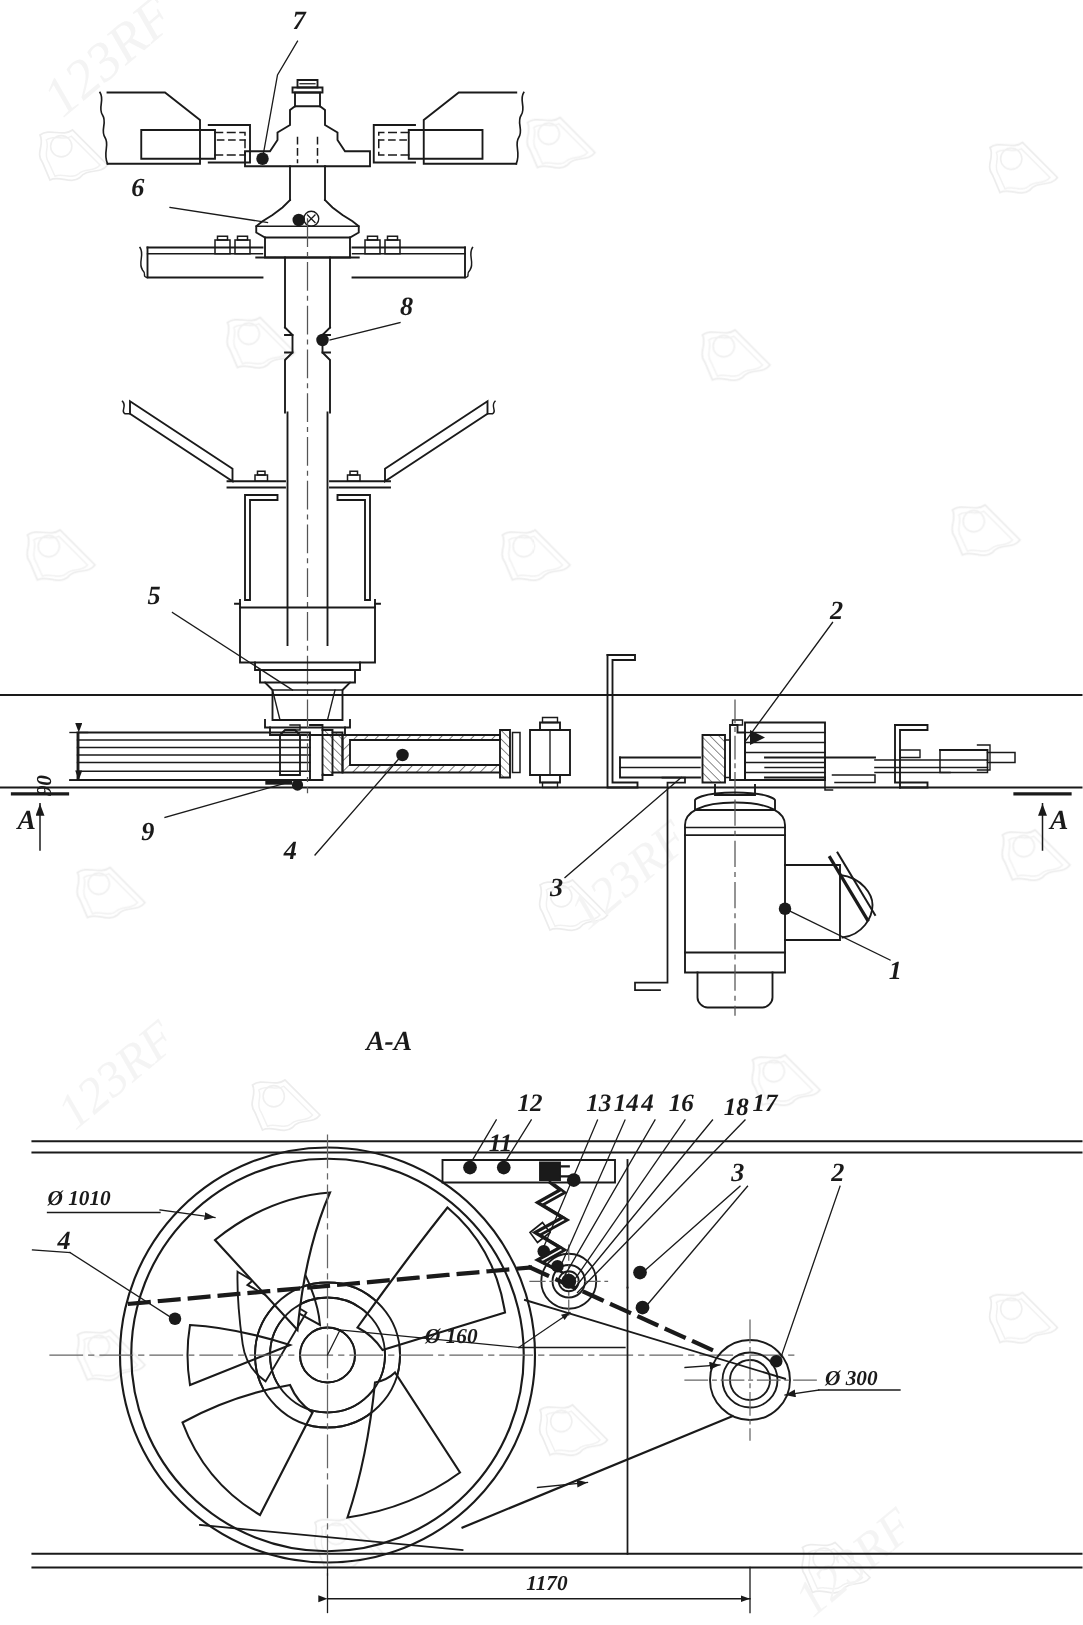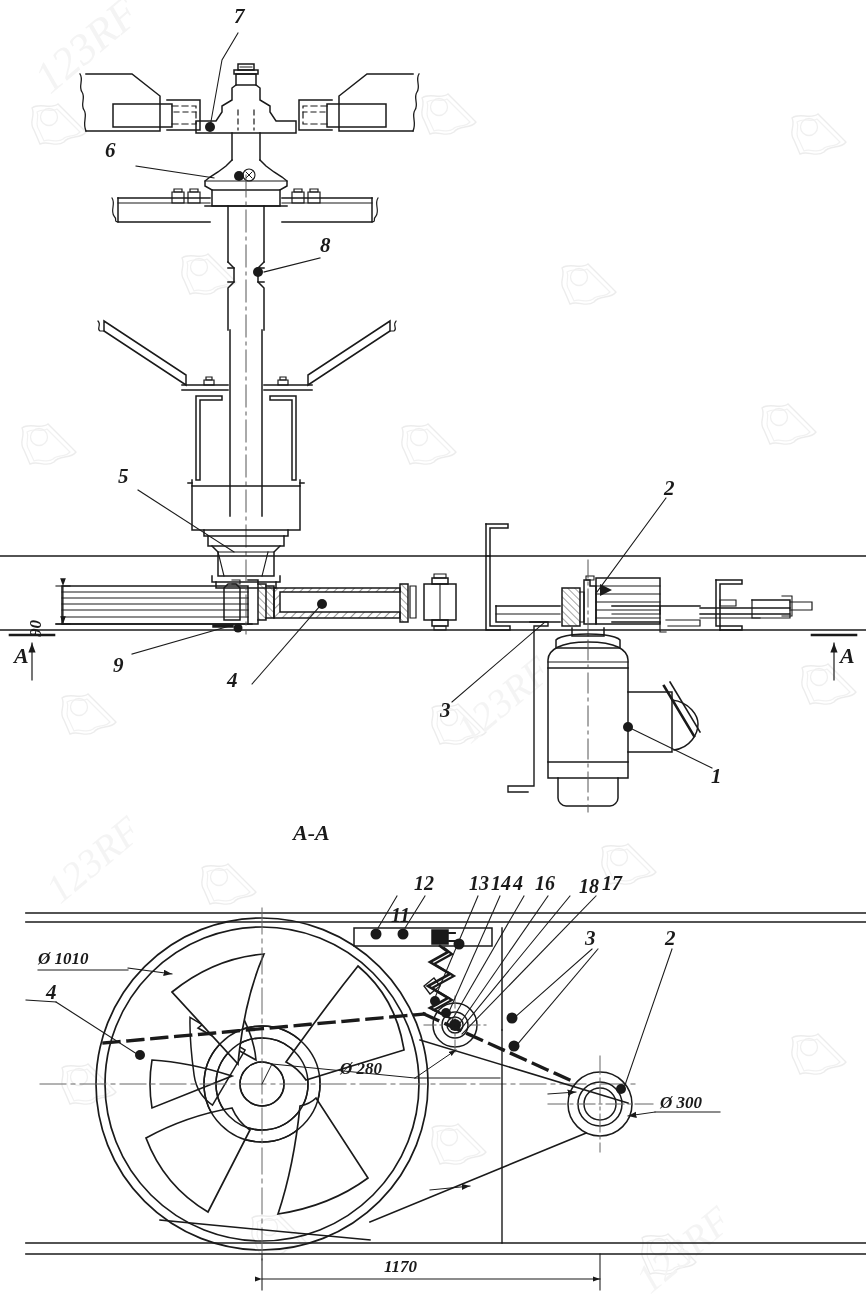--- a/index.html
+++ b/index.html
@@ -430,17 +430,17 @@
 <span class="lbl num" style="left:585px;top:928px;">3</span>
 <span class="lbl num" style="left:665px;top:928px;">2</span>
 <span class="lbl num" style="left:46px;top:982px;">4</span>
 
 <span class="lbl sec" style="left:293px;top:822px;font-family:Liberation Serif, serif;">A-A</span>
 <span class="lbl sec" style="left:14px;top:645px;">A</span>
 <span class="lbl sec" style="left:840px;top:645px;">A</span>
 
 <span class="lbl dim rot90" style="left:44px;top:620px;">90</span>
 <span class="lbl dim" style="left:38px;top:950px;">Ø 1010</span>
-<span class="lbl dim" style="left:340px;top:1060px;">Ø 280</span>
+<span class="lbl dim" style="left:340px;top:1060px;">Ø 160</span>
 <span class="lbl dim" style="left:660px;top:1094px;">Ø 300</span>
-<span class="lbl dim" style="left:384px;top:1258px;">1170</span>
+<span class="lbl dim" style="left:421px;top:1258px;">1170</span>
 
 </div>
 
 </body></html>

